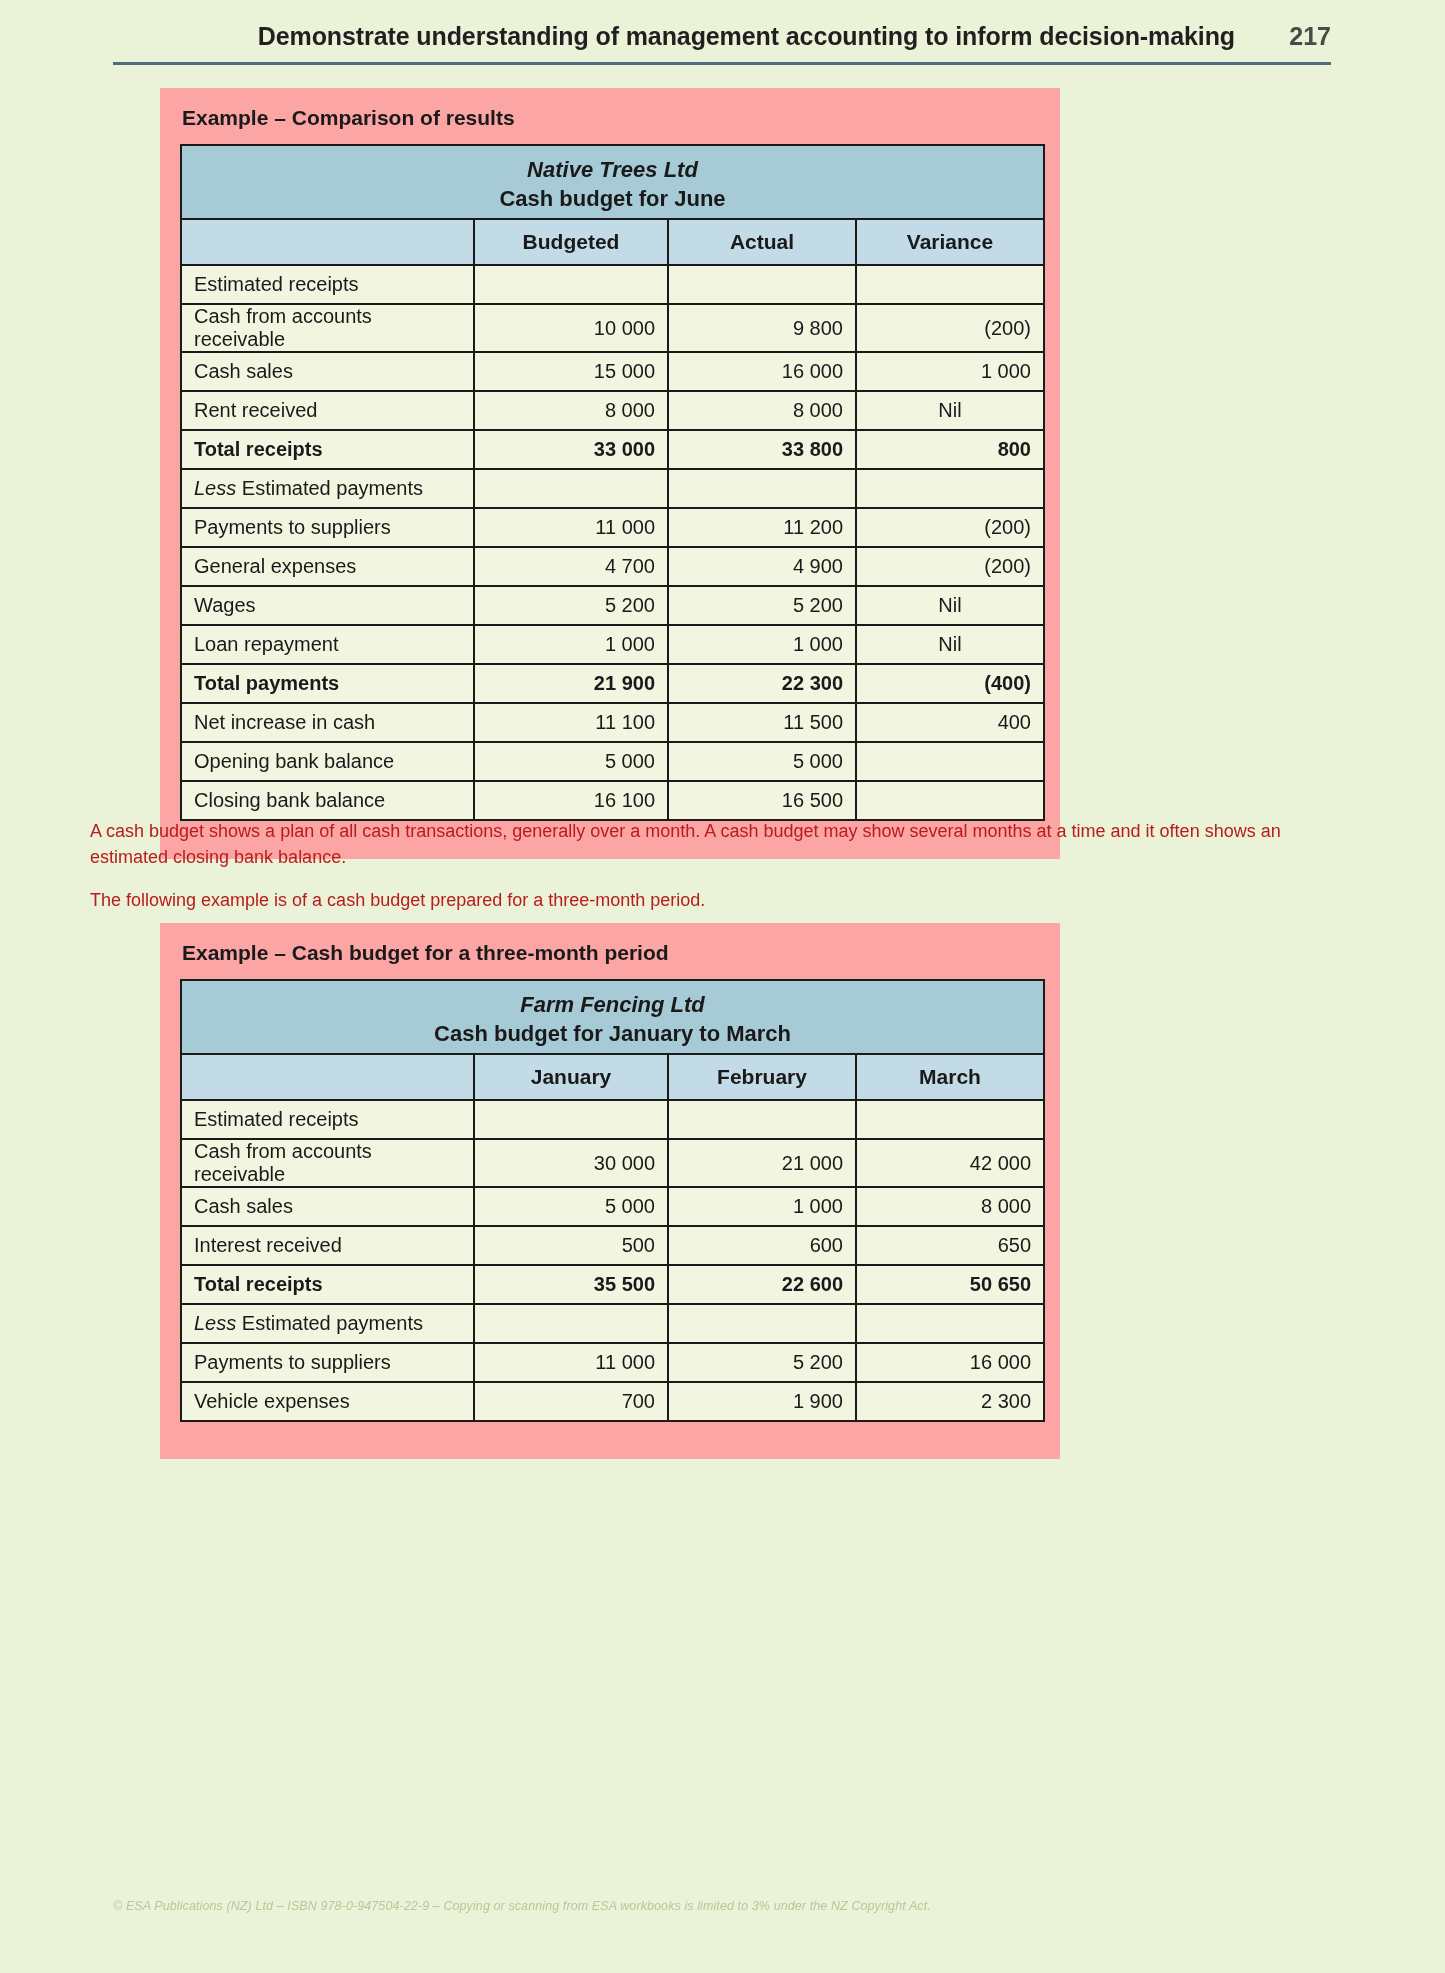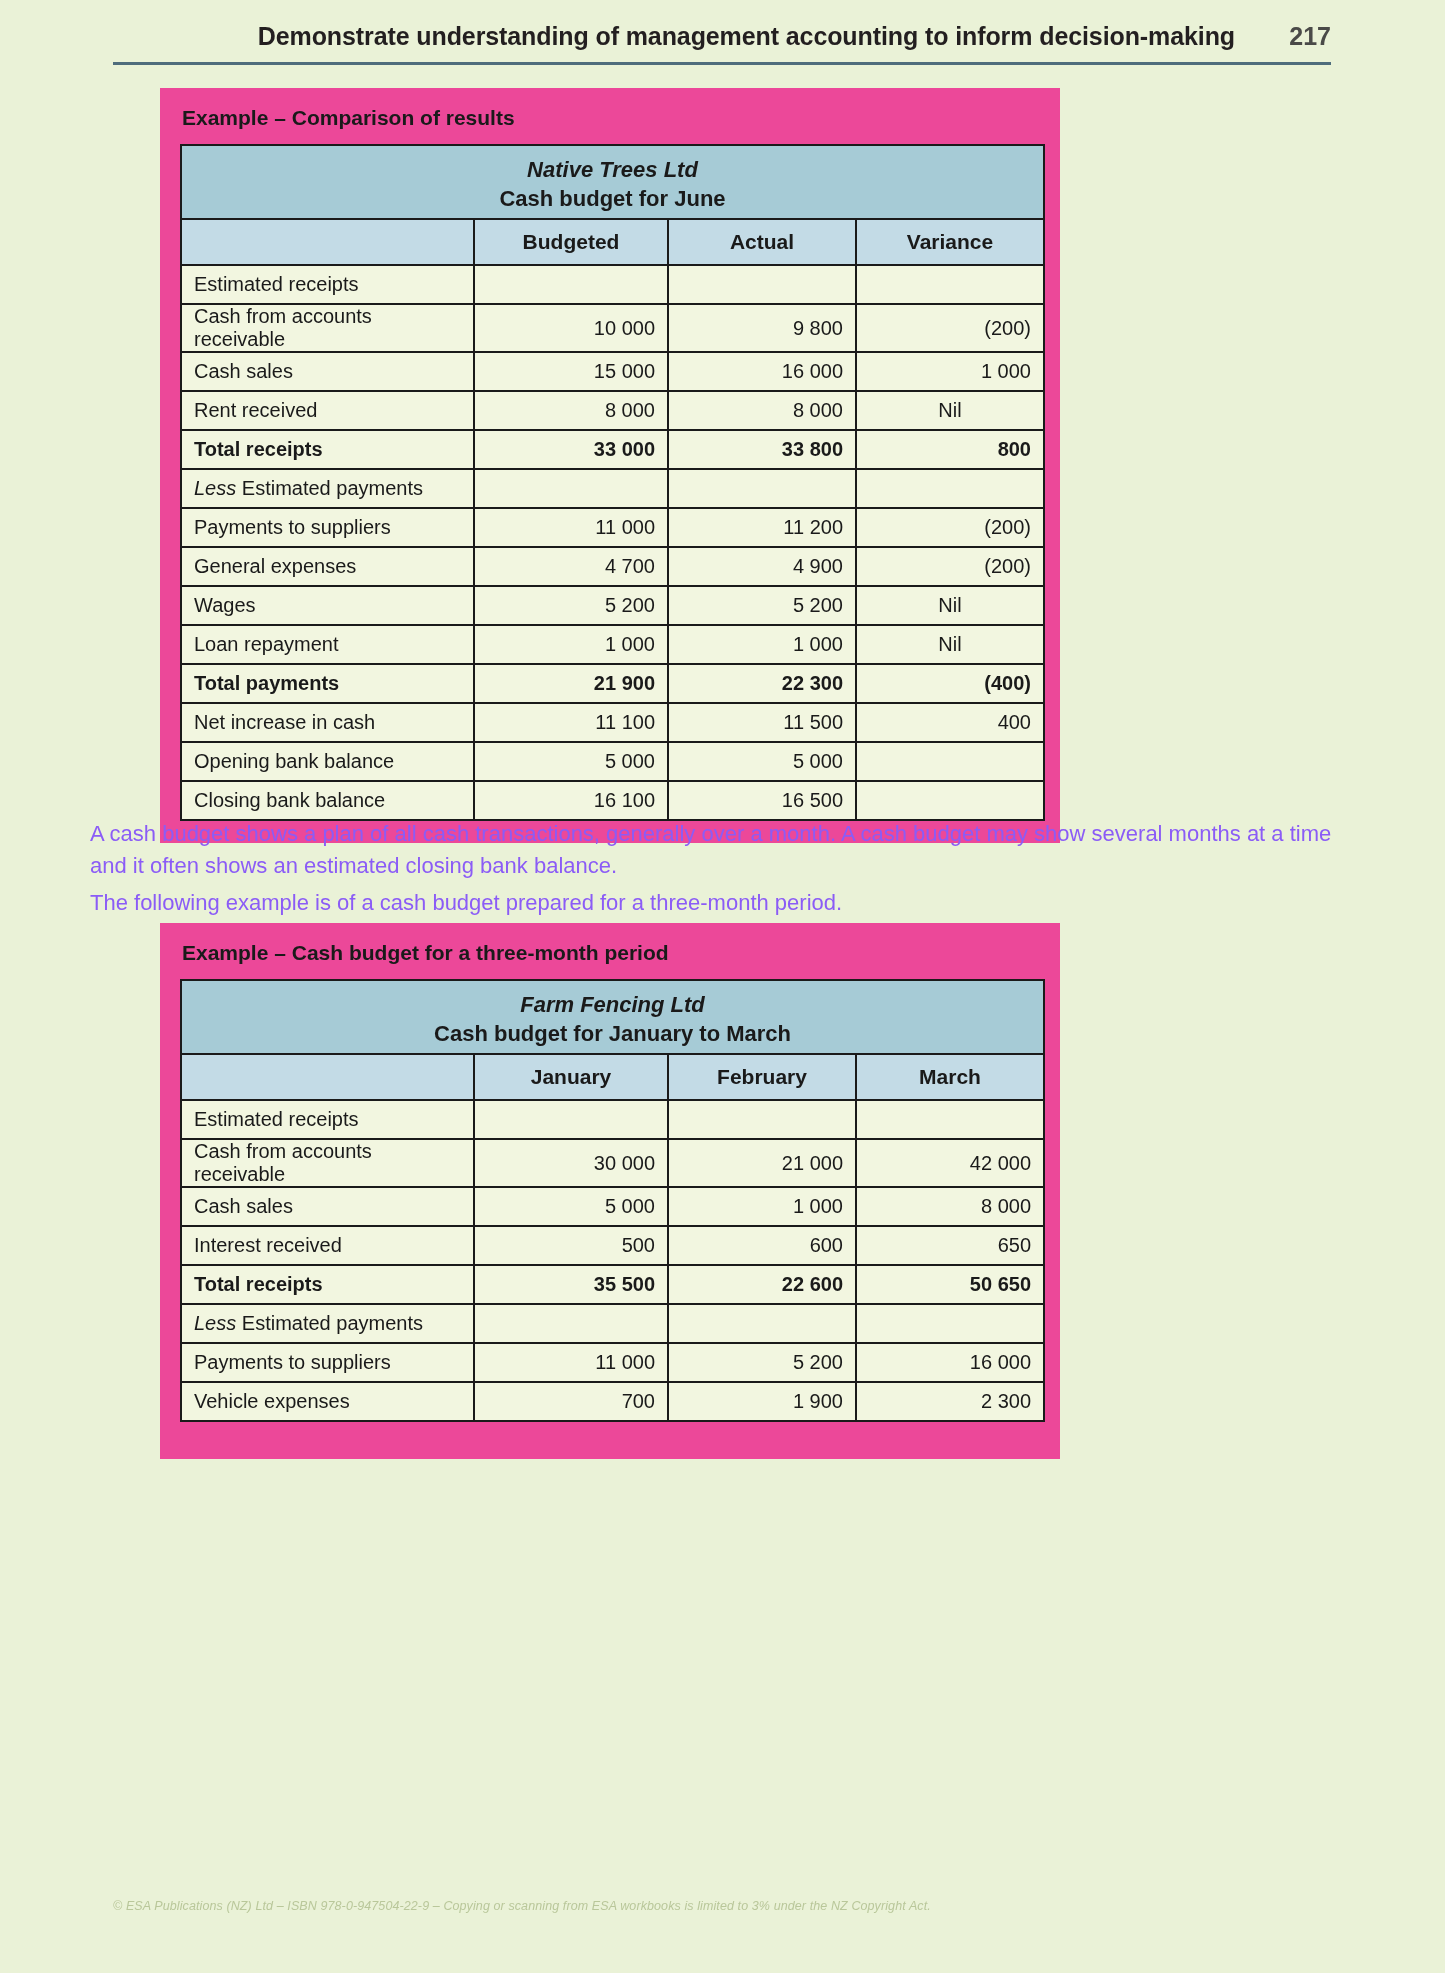--- a/index.html
+++ b/index.html
@@ -51,23 +51,23 @@
     left: 113px;
     top: 62px;
     width: 1218px;
     height: 3px;
     background: #4f6d7c;
   }
 
   
   .example-box {
     position: absolute;
-    background: #ec4899;
+    background: #fca5a5;
     box-sizing: border-box;
-    padding: 18px 20px 22px 20px;
+    padding: 18px 20px 38px 20px;
   }
   .example-title {
     font-size: 21px;
     font-weight: bold;
     color: #1a1a1a;
     margin: 0 0 14px 2px;
   }
 
   
   table.budget {
@@ -130,23 +130,23 @@
   }
   td.section .less {
     font-style: italic;
     font-weight: normal;
   }
   tr.total td { font-weight: bold; }
 
   
   .body-text {
     position: absolute;
-    font-size: 22px;
+    font-size: 18px;
     line-height: 1.47;
-    color: #8b5cf6;
+    color: #b91c1c;
   }
 
   
   .footer {
     position: absolute;
     left: 113px;
     top: 1899px;
     font-size: 12.5px;
     font-style: italic;
     color: #b9c79a;

